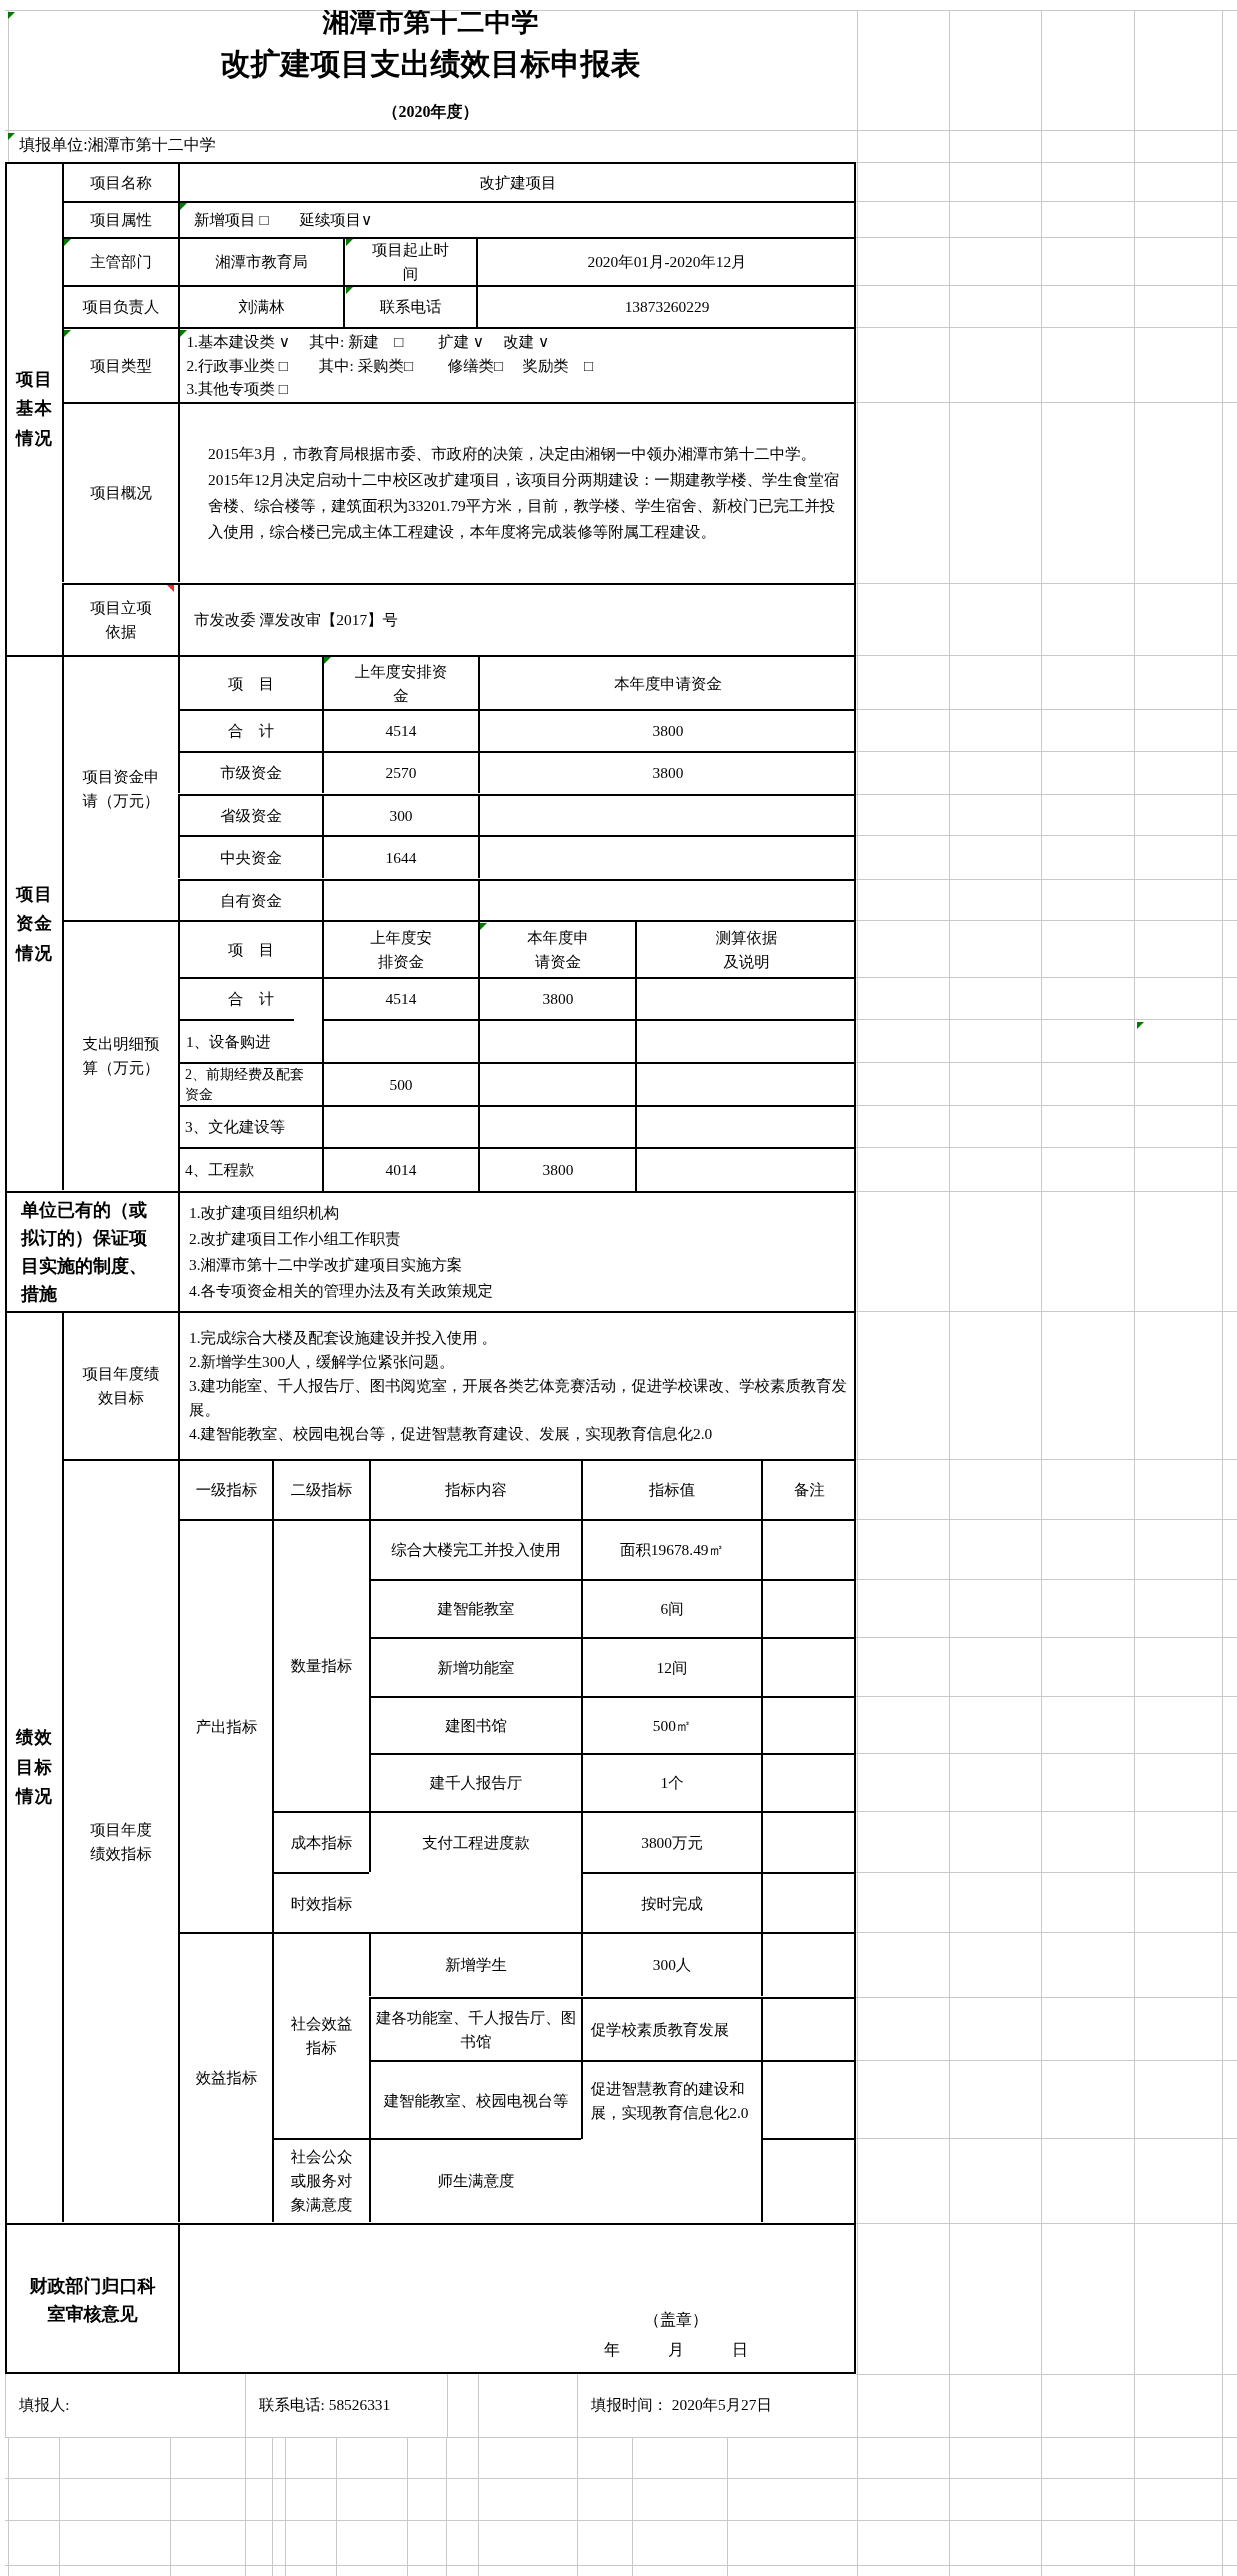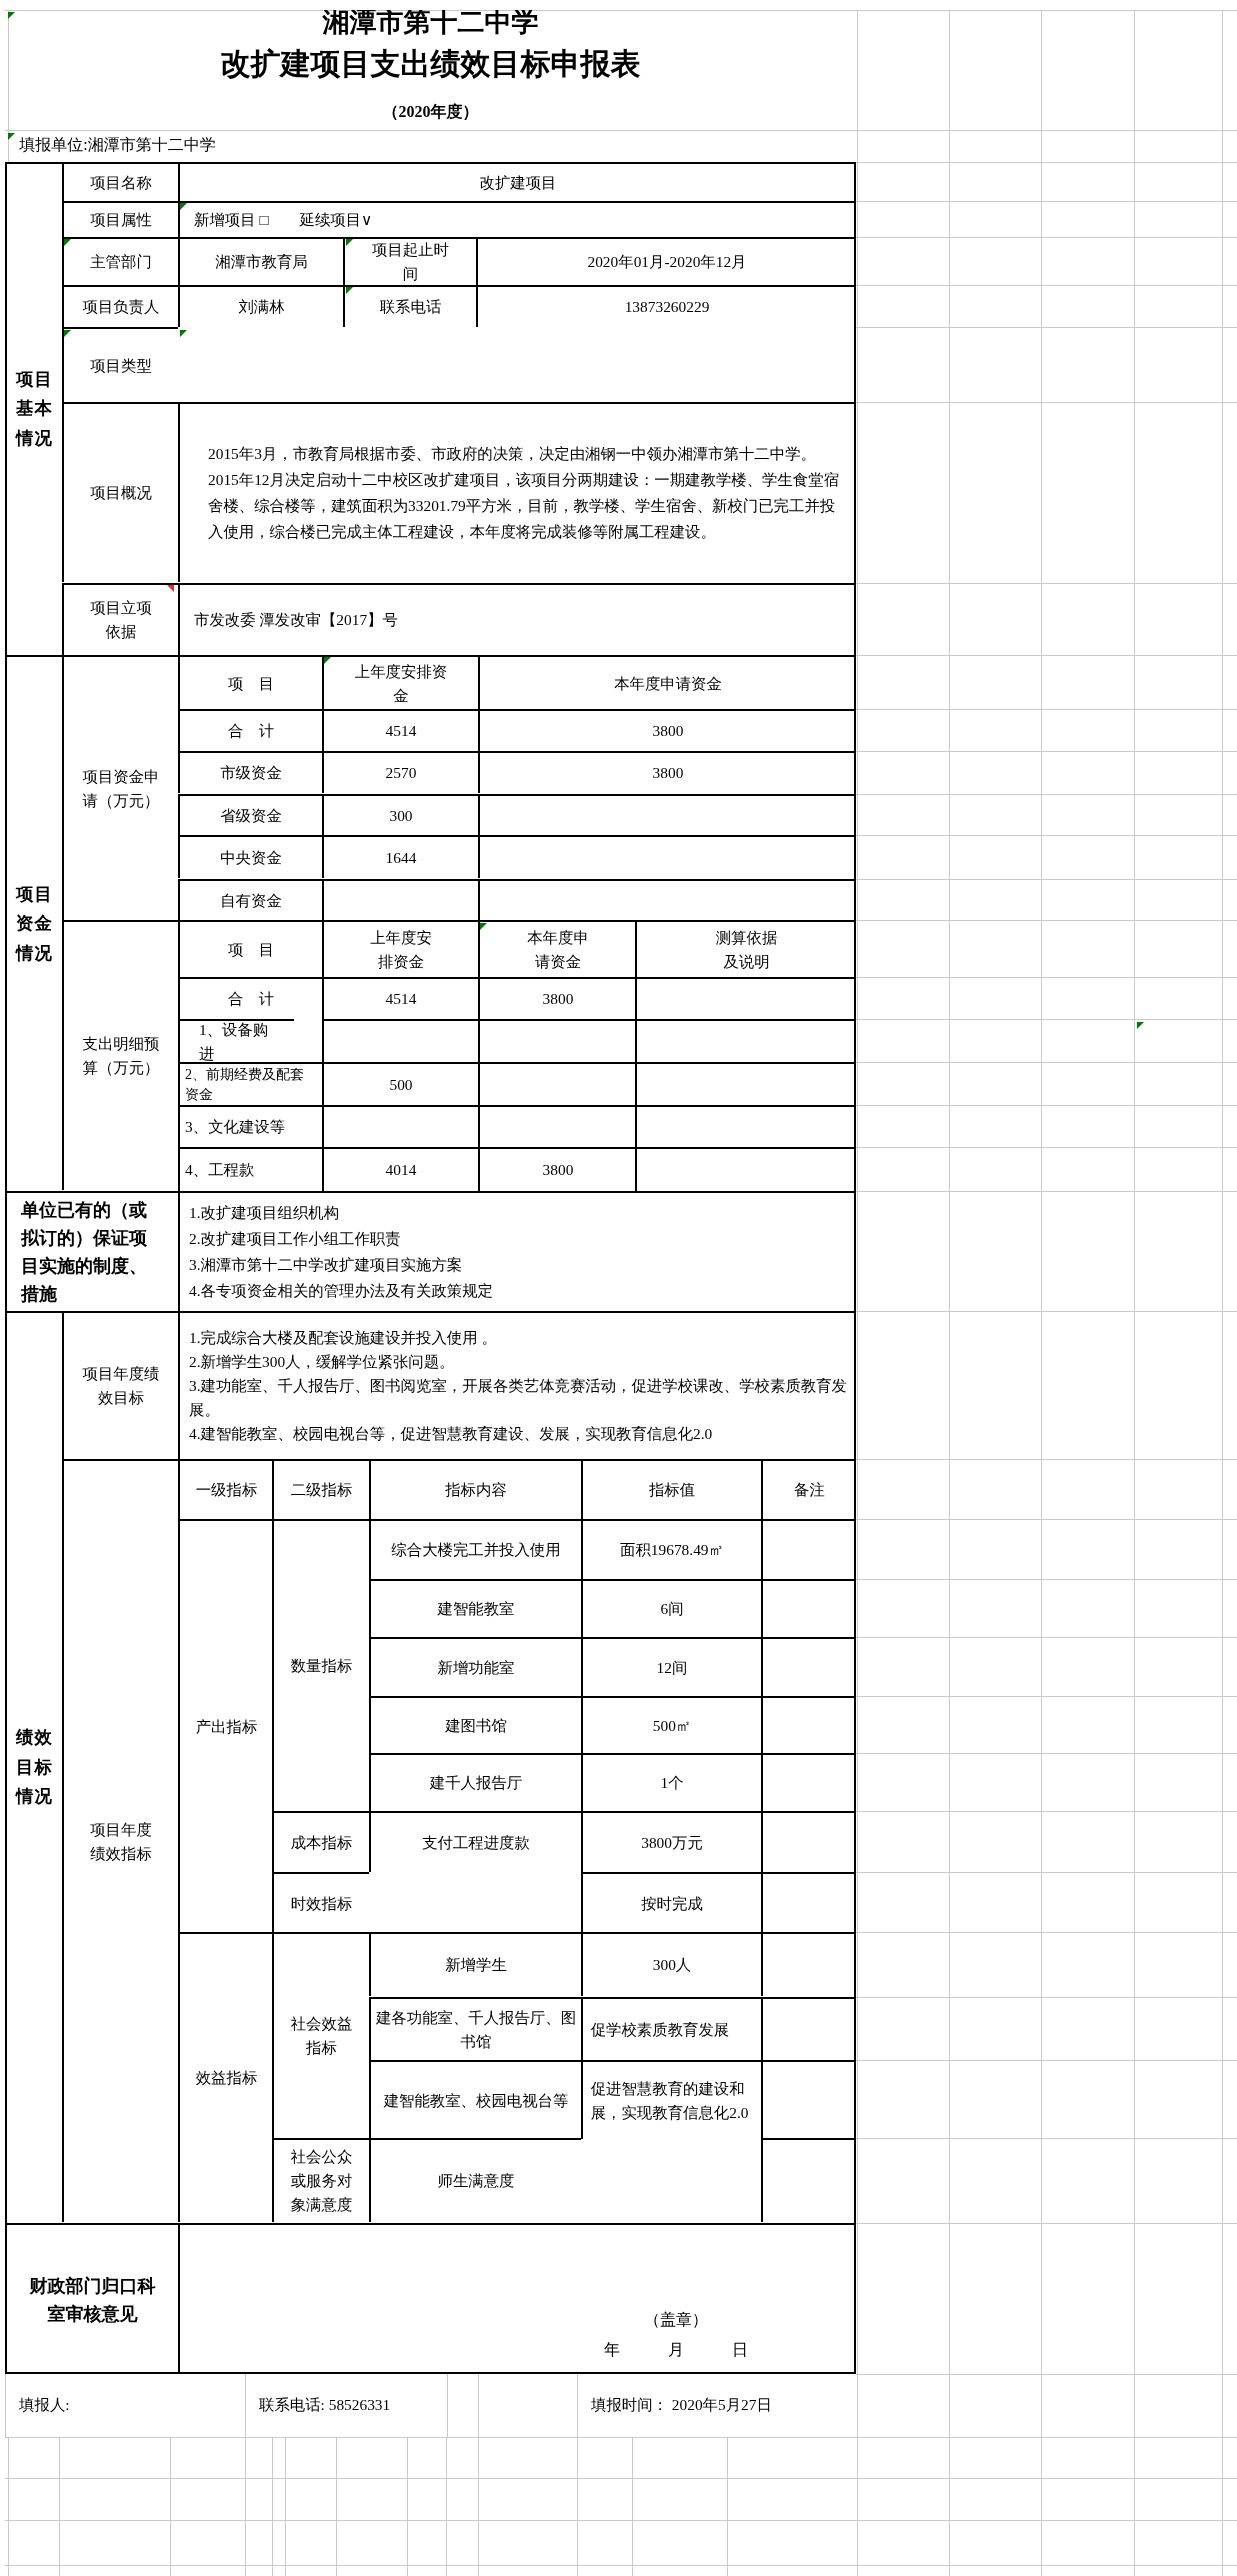--- a/index.html
+++ b/index.html
@@ -134,20 +134,27 @@
       <span class="w5">项目起止时间</span>
     </div>
   <div class="c" style="left:476px;top:237px;width:380px;height:48px;">2020年01月-2020年12月</div>
 
   <div class="c" style="left:62px;top:285px;width:116px;height:42px;">项目负责人</div>
   <div class="c" style="left:178px;top:285px;width:165px;height:42px;">刘满林</div>
   <div class="c" style="left:343px;top:285px;width:133px;height:42px;">联系电话</div>
   <div class="c" style="left:476px;top:285px;width:380px;height:42px;">13873260229</div>
 
   <div class="c" style="left:62px;top:327px;width:116px;height:75px;">项目类型</div>
+  <div class="c lft" style="left:178px;top:327px;width:678px;height:75px;padding:0 6.4px;">
+    <div>
+      <div>1.基本建设类 ∨　 其中: 新建　□　　 扩建 ∨　 改建 ∨</div>
+      <div>2.行政事业类 □　　其中: 采购类□　　 修缮类□　 奖励类　□</div>
+      <div>3.其他专项类 □</div>
+    </div>
+  </div>
 
   <div class="c" style="left:62px;top:402px;width:116px;height:180px;">项目概况</div>
   <div class="c lft para" style="left:178px;top:402px;width:678px;height:180px;padding-left:28px;">2015年3月，市教育局根据市委、市政府的决策，决定由湘钢一中领办湘潭市第十二中学。2015年12月决定启动十二中校区改扩建项目，该项目分两期建设：一期建教学楼、学生食堂宿舍楼、综合楼等，建筑面积为33201.79平方米，目前，教学楼、学生宿舍、新校门已完工并投入使用，综合楼已完成主体工程建设，本年度将完成装修等附属工程建设。</div>
 
   <div class="c" style="left:62px;top:583px;width:116px;height:72px;">
       <span class="w4">项目立项依据</span>
     </div>
   <div class="c lft" style="left:178px;top:583px;width:678px;height:72px;">市发改委 潭发改审【2017】号</div>
 
   <div class="c" style="left:62px;top:655px;width:116px;height:266px;">
@@ -191,21 +198,21 @@
     </div>
   <div class="c" style="left:635px;top:920px;width:221px;height:57px;">
       <span class="w4">测算依据及说明</span>
     </div>
 
   <div class="c" style="left:178px;top:977px;width:144px;height:42px;">合　计</div>
   <div class="c" style="left:322px;top:977px;width:156px;height:42px;">4514</div>
   <div class="c" style="left:478px;top:977px;width:158px;height:42px;">3800</div>
   <div class="c" style="left:635px;top:977px;width:221px;height:42px;"></div>
 
-  <div class="c lft" style="left:178px;top:1019px;width:116px;height:43px;padding:0 19px;">1、设备购进</div>
+  <div class="c lft" style="left:178px;top:1019px;width:116px;height:43px;padding:0 6px;">1、设备购进</div>
   <div class="c" style="left:322px;top:1019px;width:156px;height:43px;"></div>
   <div class="c" style="left:478px;top:1019px;width:158px;height:43px;"></div>
   <div class="c" style="left:635px;top:1019px;width:221px;height:43px;"></div>
 
   <div class="c lft" style="left:178px;top:1062px;width:144px;height:43px;padding:0 5.1px;font-size:14px;line-height:19.3px;">2、前期经费及配套资金</div>
   <div class="c" style="left:322px;top:1062px;width:156px;height:43px;">500</div>
   <div class="c" style="left:478px;top:1062px;width:158px;height:43px;"></div>
   <div class="c" style="left:635px;top:1062px;width:221px;height:43px;"></div>
 
   <div class="c lft" style="left:178px;top:1105px;width:144px;height:42px;padding:0 5.1px;">3、文化建设等</div>

